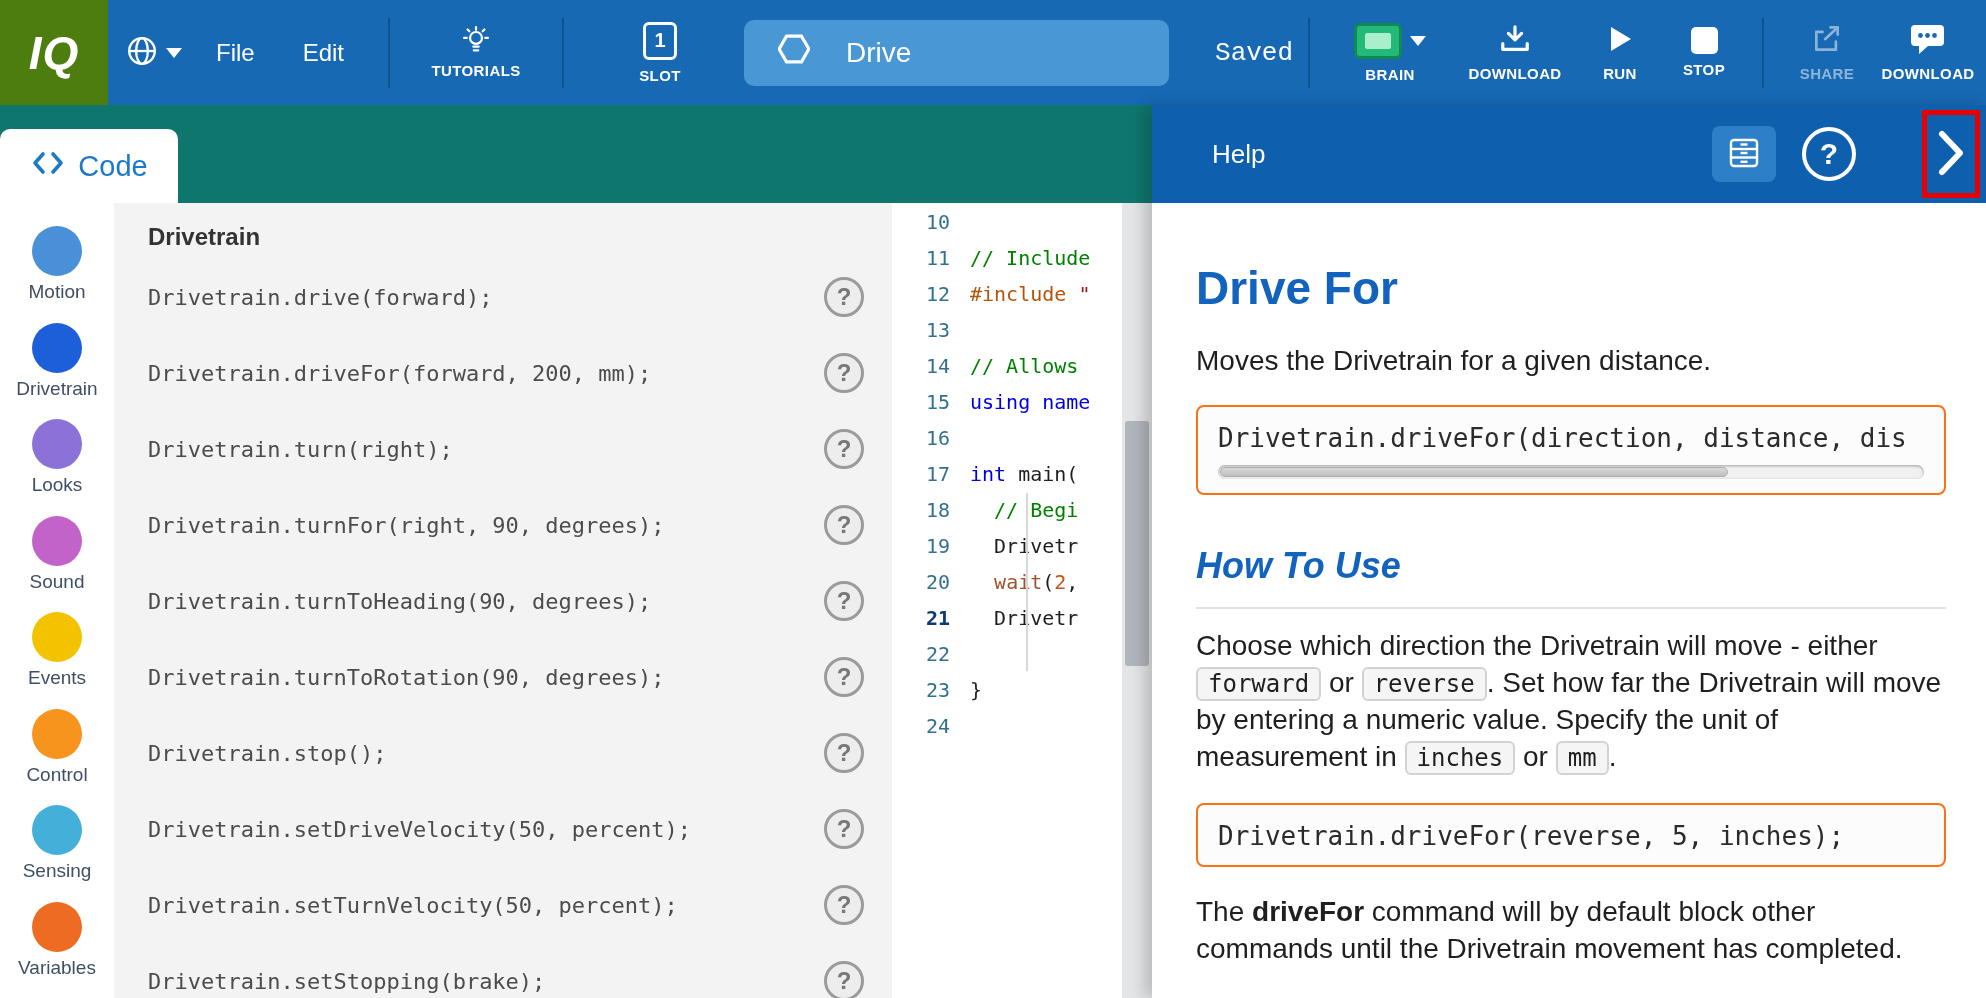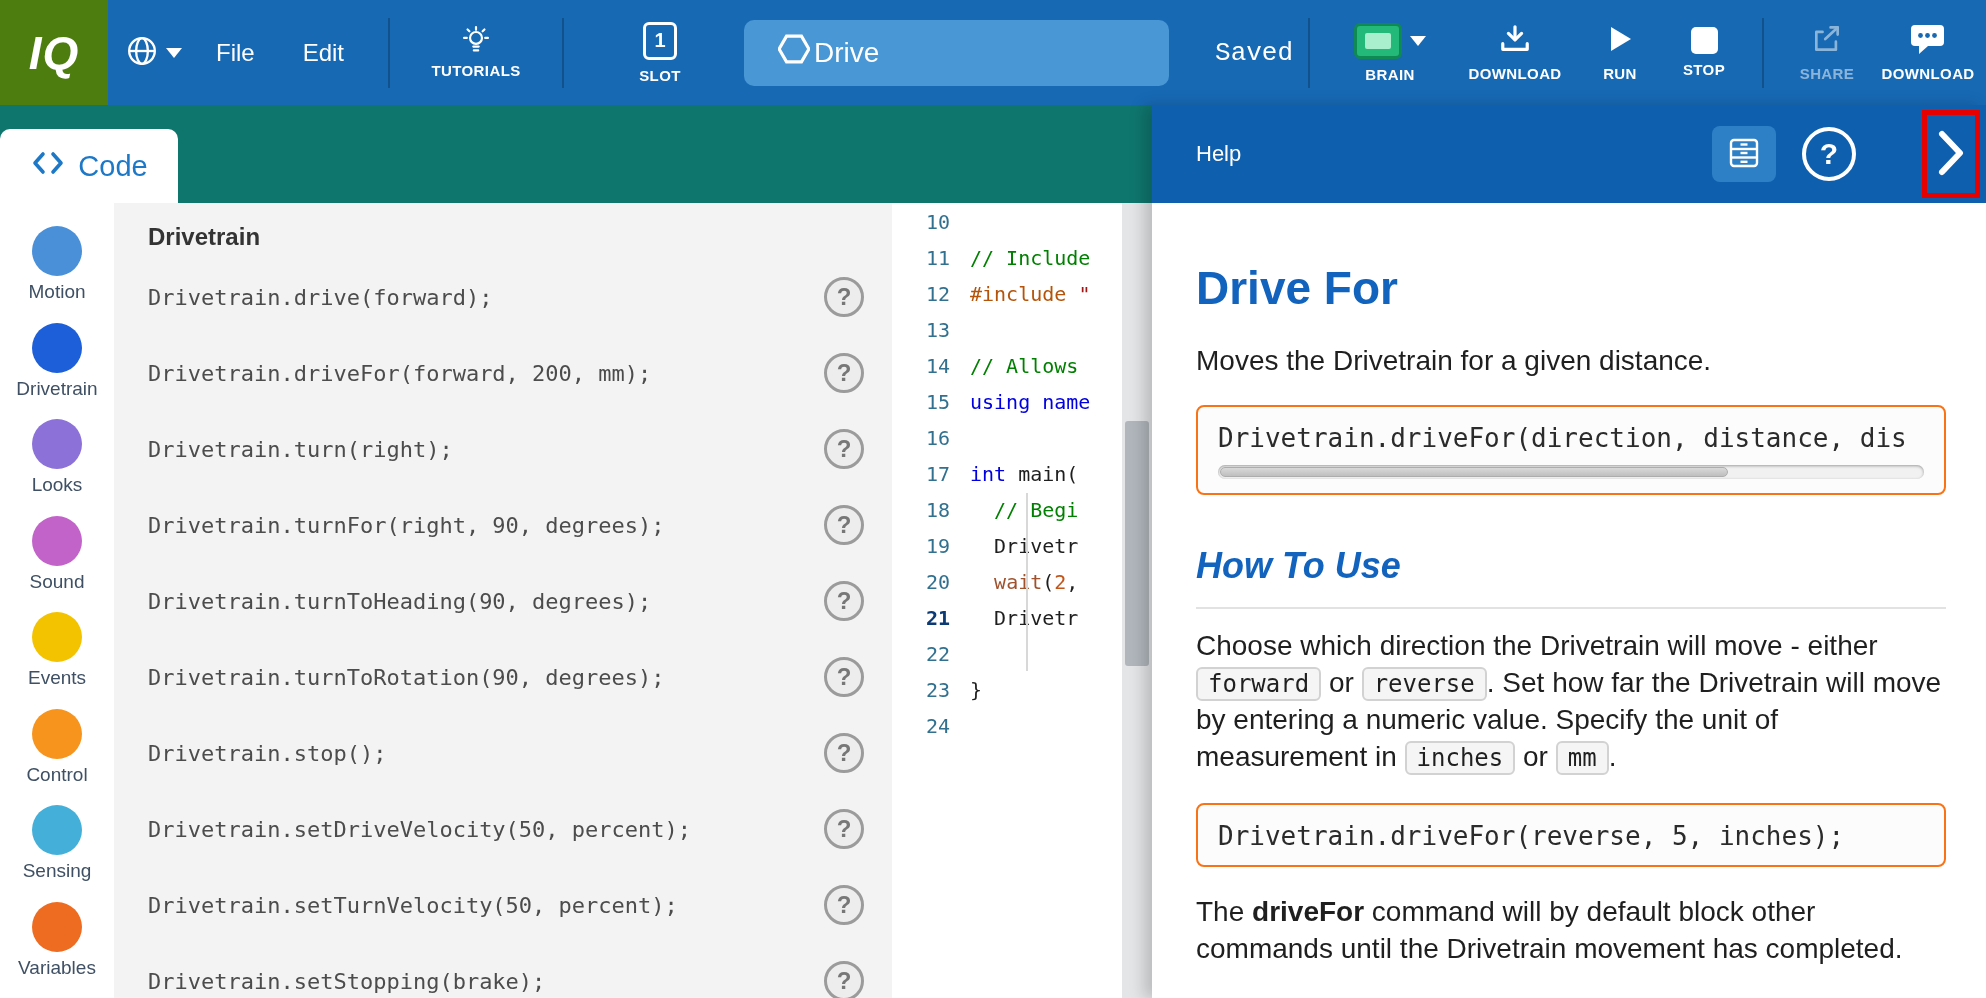--- a/index.html
+++ b/index.html
@@ -16,21 +16,21 @@
   .tb-menu{ font-size:24px; background:none; border:none; color:#fff; padding:0; cursor:default; }
   .tb-item{ display:flex; flex-direction:column; align-items:center; justify-content:center;
             gap:7px; background:none; border:none; color:#fff; padding:0; }
   .tb-label{ font-size:15px; font-weight:bold; letter-spacing:.4px; }
   .tb-sep{ width:2px; height:70px; background:rgba(9,45,80,.4); flex:none; }
   .globe-wrap{ display:flex; align-items:center; gap:8px; background:none; border:none; padding:0; }
   .caret{ width:0; height:0; border-left:8px solid transparent; border-right:8px solid transparent;
           border-top:10px solid #fff; }
   .slot-icon{ width:34px; height:38px; border:3px solid #fff; border-radius:6px; display:flex;
               align-items:center; justify-content:center; font-size:20px; font-weight:bold; color:#fff; }
-  .drive-btn{ display:flex; align-items:center; gap:4px; background:#4a97d5; border:none;
+  .drive-btn{ display:flex; align-items:center; gap:36px; background:#4a97d5; border:none;
               border-radius:10px; height:66px; width:425px; padding:0 0 0 34px; color:#fff;
               font-size:28px; margin-left:52px; }
   .saved{ color:#ffffff; font-size:26px; margin-left:46px;font-family:Liberation Mono, monospace; }
   .tb-spacer{ flex:1; }
   .brain-icon{ width:48px; height:36px; background:#23b978; border:3px solid #0f8a55;
                border-radius:6px; display:flex; align-items:center; justify-content:center; }
   .brain-screen{ width:26px; height:16px; background:#a9efcd; border-radius:2px; }
   .brain-row{ display:flex; align-items:center; gap:8px; }
   .stop-sq{ width:27px; height:27px; background:#fff; border-radius:5px; }
   .dim{ opacity:.5; }
@@ -71,21 +71,21 @@
   .tok-plain{ color:#1e1e1e; }
   .indent-guide{ position:absolute; left:134px; top:290px; width:2px; height:178px; background:#d8d8d8; }
   .ed-scroll{ position:absolute; right:0; top:0; width:30px; bottom:0; background:#e3e5e7; }
   .ed-thumb{ position:absolute; right:3px; top:218px; width:24px; height:245px; background:#b0b6bc; border-radius:3px; }
 
   
   .help{ position:absolute; top:105px; left:1152px; right:0; bottom:0; background:#fff;
          box-shadow:-8px 0 14px rgba(0,0,0,.18); }
   .help-header{ position:relative; height:98px; background:#0e5fae; display:flex; align-items:center;
                 color:#fff; padding:0 130px 0 44px; }
-  .help-title{ font-size:22px; }
+  .help-title{ font-size:26px;margin-left:16px; }
   .hh-btn-cabinet{ width:64px; height:56px; border-radius:8px; background:#2e80c6; display:flex;
                    align-items:center; justify-content:center; border:none; padding:0; }
   .hh-btn-q{ width:54px; height:54px; border-radius:50%; border:4px solid #fff; background:transparent;
              color:#fff; font-size:30px; font-weight:bold; display:flex; align-items:center;
              justify-content:center; margin-left:26px; padding:0; }
   .hh-highlight{ position:absolute; right:6px; top:5px; bottom:5px; width:58px; border:5px solid #e60000;
                  display:flex; align-items:center; justify-content:center; }
   .hh-btn-collapse{ background:none; border:none; padding:0; display:flex; }
   .help-body{ position:absolute; top:98px; left:0; right:0; bottom:0; overflow:hidden;
               padding:30px 40px 0 44px; }

